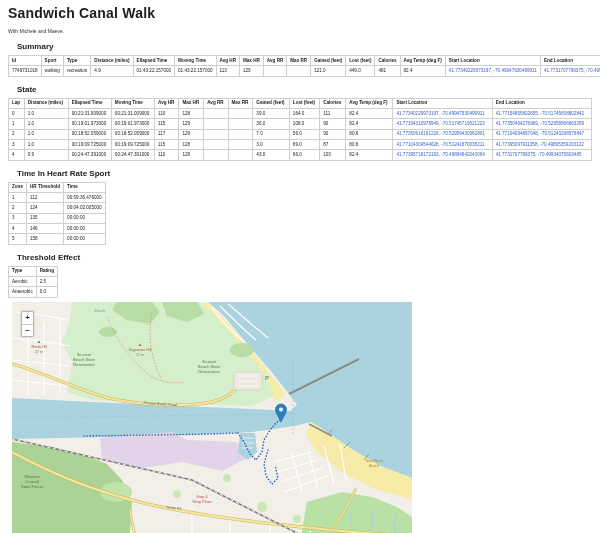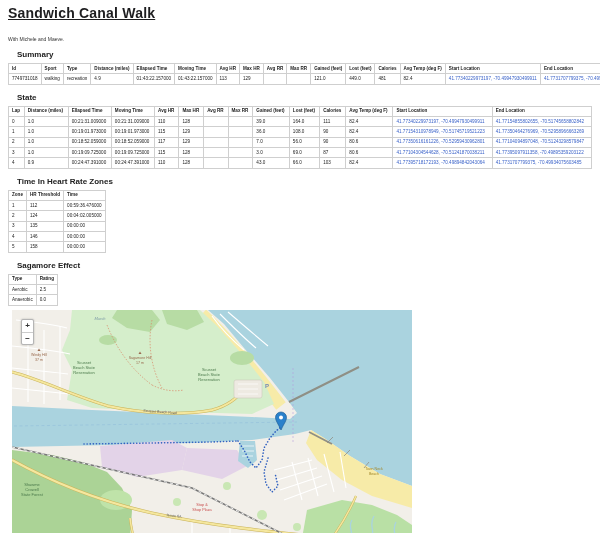--- a/index.html
+++ b/index.html
@@ -3,21 +3,21 @@
 <meta charset="utf-8">
 <style>
   * { box-sizing: border-box; }
   html,body { margin:0; padding:0; background:#fff; }
   body {
     width:600px; height:533px; overflow:hidden;
     font-family:"Liberation Sans","DejaVu Sans",sans-serif;
     color:#1d1d1f;
   }
   .page { padding:5px 8px 0 8px; }
-  h1.title { font-size:14px; font-weight:600; margin:0 0 15px 0; letter-spacing:.2px;text-decoration:underline; }
+  h1.title { font-size:14px; font-weight:600; margin:0 0 7px 0; letter-spacing:.2px; }
   .subtitle { font-size:5px; color:#333; margin:0 0 8px 0; }
   h2.section { font-size:8px; font-weight:600; margin:8px 0 4px 0; color:#222;padding-left:9px; }
   table.data { border-collapse:collapse; font-size:4.6px; margin:0 0 2px 0; }
   table.data.full { width:584px; }
   table.data th, table.data td {
     border:1px solid #cfcfcf; padding:1.8px 3px; text-align:left;
     white-space:nowrap; font-weight:normal; line-height:1.25; color:#222;
   }
   table.data th { font-weight:bold; }
   a.loc-link { color:var(--c-link_blue,#3b63c9); text-decoration:none; }
@@ -196,21 +196,21 @@
           <td>43.0</td>
           <td>66.0</td>
           <td>103</td>
           <td>82.4</td>
           <td><a href="#" class="loc-link">41.77395718172193, -70.49894842043064</a></td>
           <td><a href="#" class="loc-link">41.7731707799375, -70.49934075603485</a></td>
         </tr>
       </tbody>
     </table>
 
-  <h2 class="section">Time In Heart Rate Zones</h2>
+  <h2 class="section">Time In Heart Rate Sport</h2>
   <table class="data">
       <thead>
         <tr>
           <th>Zone</th>
           <th>HR Threshold</th>
           <th>Time</th>
         </tr>
       </thead>
       <tbody>
         <tr>
@@ -234,21 +234,21 @@
           <td>00:00:00</td>
         </tr>
         <tr>
           <td>5</td>
           <td>158</td>
           <td>00:00:00</td>
         </tr>
       </tbody>
     </table>
 
-  <h2 class="section">Sagamore Effect</h2>
+  <h2 class="section">Threshold Effect</h2>
   <table class="data">
       <thead>
         <tr>
           <th>Type</th>
           <th>Rating</th>
         </tr>
       </thead>
       <tbody>
         <tr>
           <td>Aerobic</td>

